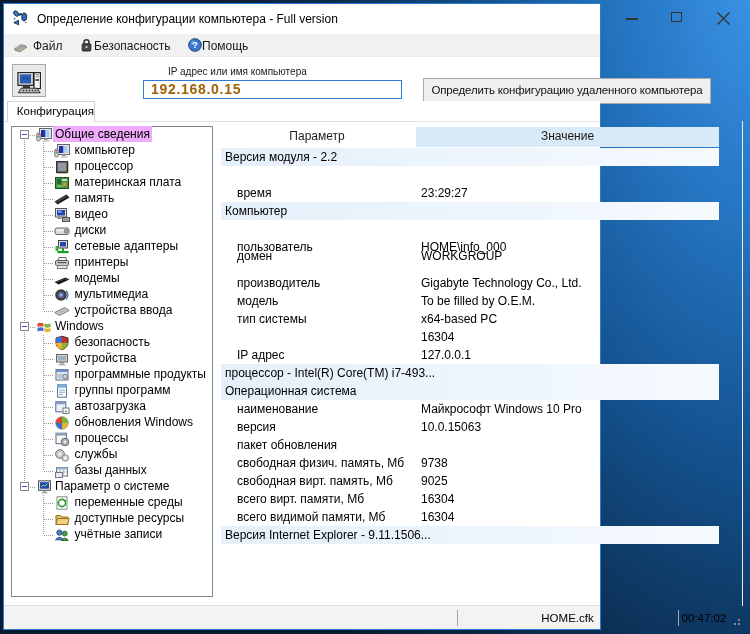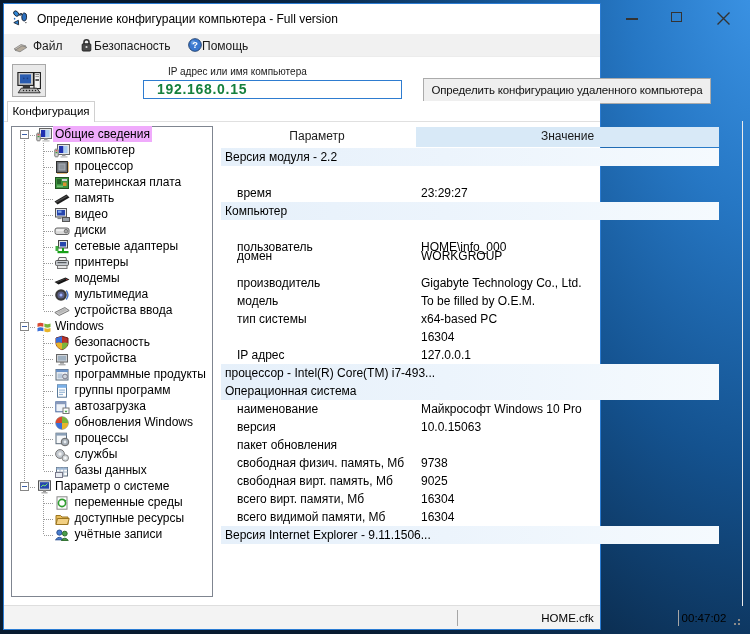--- a/index.html
+++ b/index.html
@@ -10,24 +10,24 @@
 .title{position:absolute;left:33px;top:0;height:30px;line-height:31px;font-size:12px;color:#000}
 .minbtn{position:absolute;left:622px;top:14px;width:12px;height:2px;background:#333}
 .maxbtn{position:absolute;left:667px;top:8px;width:11px;height:10px;border:1px solid #333}
 .closebtn{position:absolute;left:712px;top:7px;width:15px;height:15px}
 .menubar{position:absolute;left:0;top:30px;width:100%;height:23px;background:#f1f1f1;border-bottom:1px solid #ececec}
 .mitem{position:absolute;top:0;height:23px;line-height:24px;font-size:12px;color:#1a1a1a}
 .mico{position:absolute;top:5px}
 .toolbar{position:absolute;left:0;top:53px;width:100%;height:44px;background:#fff}
 .compbtn{position:absolute;left:8px;top:7px;width:34px;height:33px;background:#e9e9e9;border:1px solid #a8a8a8;text-align:center;padding-top:2px}
 .iplabel{position:absolute;left:164px;top:9px;font-size:10px;color:#1a1a1a}
-.ipbox{position:absolute;left:139px;top:23px;width:259px;height:19px;background:#fff;border:1px solid #2e7cd0;font-size:14px;font-weight:bold;letter-spacing:0.7px;color:#15803d;line-height:17px;padding-left:13px}
+.ipbox{position:absolute;left:139px;top:23px;width:259px;height:19px;background:#fff;border:1px solid #2e7cd0;font-size:14px;font-weight:bold;letter-spacing:0.7px;color:#a16207;line-height:17px;padding-left:7px}
 .bigbtn{position:absolute;left:419px;top:21px;width:288px;height:26px;background:#efefef;border:1px solid #ababab;text-align:center;font-size:11.5px;letter-spacing:-0.15px;line-height:23px;color:#111}
 .tabrow{position:absolute;left:0;top:97px;width:100%;height:20px;background:#fff}
-.tab{position:absolute;left:3px;top:0px;width:88px;height:21px;background:#fff;border:1px solid #d0d0d0;border-bottom:none;font-size:11.5px;text-align:center;padding-left:0;line-height:18px;color:#000;z-index:3}
+.tab{position:absolute;left:3px;top:0px;width:88px;height:21px;background:#fff;border:1px solid #d0d0d0;border-bottom:none;font-size:11.5px;text-align:right;padding-left:0;line-height:18px;color:#000;z-index:3}
 .page{position:absolute;left:0;top:117px;width:100%;height:484px;background:#fff;border-top:1px solid #e0e0e0}
 .tree{position:absolute;left:7px;top:4px;width:202px;height:471px;background:#fff;border:1px solid #7f8590}
 .vdot{position:absolute;width:1px;background-image:repeating-linear-gradient(to bottom,#9a9a9a 0 1px,transparent 1px 2px)}
 .hdot{position:absolute;height:1px;background-image:repeating-linear-gradient(to right,#9a9a9a 0 1px,transparent 1px 2px)}
 .ebox{position:absolute;width:9px;height:9px;background:#fff;border:1px solid #868686}
 .eminus{position:absolute;width:5px;height:1px;background:#3a5fa8}
 .tico{position:absolute;width:16px;height:16px}
 .ttext{position:absolute;height:16px;line-height:17px;font-size:12px;color:#000;white-space:nowrap;padding:0 2px}
 .tsel{background:#f0abfc}
 .tbl{position:absolute;left:214px;top:0;width:501px;height:478px}

